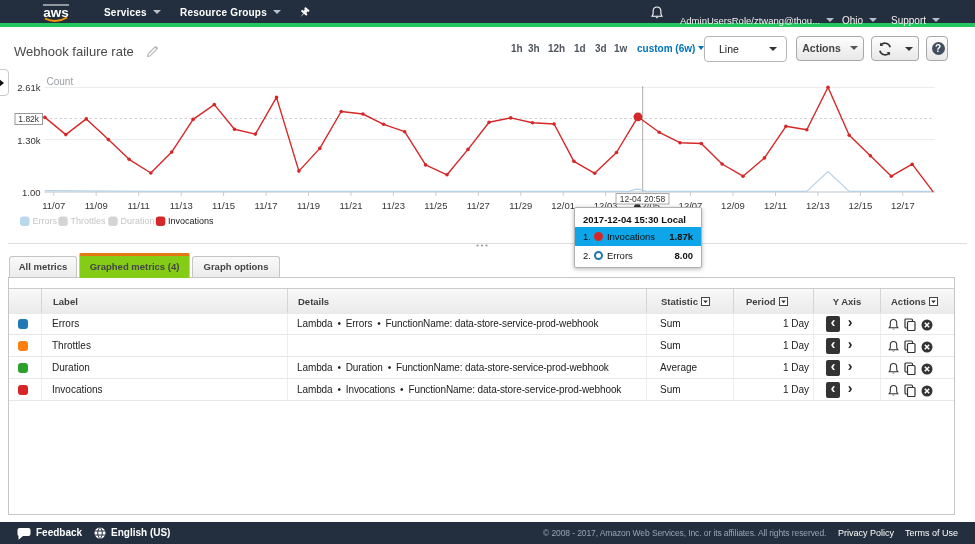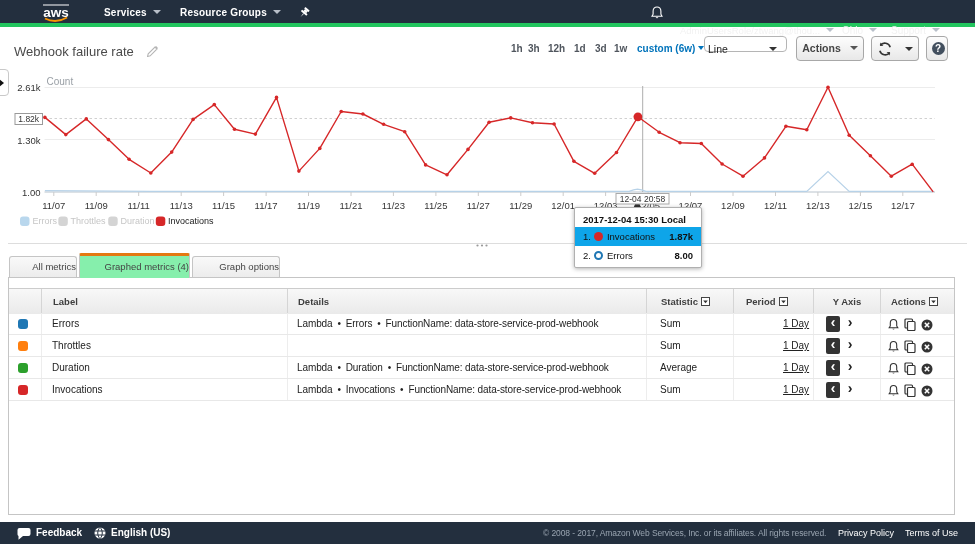--- a/index.html
+++ b/index.html
@@ -5,21 +5,21 @@
 * { margin:0; padding:0; box-sizing:border-box; }
 html,body { width:975px; height:544px; overflow:hidden; background:#fff;
   font-family:"Liberation Sans", sans-serif; }
 #page { position:relative; width:975px; height:544px; }
 
 #nav { position:absolute; left:0; top:0; width:975px; height:27px;
   background:#232f3e; border-bottom:4px solid #22c55e; }
 #nav .logo { position:absolute; left:42px; top:4px; width:28px; height:19px; }
 #nav .navtxt { position:absolute; top:0; height:25px; line-height:25px;
   color:#fff; font-size:10px; font-weight:bold; letter-spacing:0.2px; }
-#nav .navtxt2 { position:absolute; top:18px; height:25px; line-height:25px;
+#nav .navtxt2 { position:absolute; top:8px; height:25px; line-height:25px;
   color:#f2f2f2; font-size:10px; }
 .chev { display:inline-block; margin-left:6px; width:0; height:0;
   border-left:4px solid transparent; border-right:4px solid transparent;
   border-top:4px solid #b8bfc9; vertical-align:2px; }
 
 #titlerow { position:absolute; left:14px; top:44px; font-size:13px; color:#4a4a4a; }
 .trange { position:absolute; top:43px; font-size:10px; font-weight:bold; color:#50565e; }
 .trange.blue { color:#0073bb; }
 .btn { position:absolute; top:36px; height:25px; border:1px solid #a8a8a8;
   border-radius:4px; background:linear-gradient(#fdfdfd,#e8e8e8);
@@ -43,40 +43,40 @@
 #tooltip .row { position:relative; height:19px; line-height:19px; padding:0 8px; }
 #tooltip .row.hl { background:#0ea5e9; }
 #tooltip .dot { display:inline-block; width:9px; height:9px; border-radius:50%;
   background:#d62728; vertical-align:-1px; margin:0 4px 0 3px; }
 #tooltip .ring { display:inline-block; width:9px; height:9px; border-radius:50%;
   background:#fff; border:2.5px solid #1f77b4; vertical-align:-1px; margin:0 4px 0 3px; }
 #tooltip .val { position:absolute; right:8px; top:0; font-weight:bold; }
 
 .tab { position:absolute; height:21px; top:256px; background:linear-gradient(#f9f9f9,#ececec);
   border:1px solid #c5c5c5; border-bottom:none; border-radius:3px 3px 0 0;
-  font-size:9.5px; font-weight:normal; color:#444; text-align:right; line-height:20px; z-index:6;}
-#tab2 { top:253px; height:25px; background:#86efac; border-top:3px solid #e47911;
+  font-size:9.5px; font-weight:bold; color:#444; text-align:center; line-height:20px; z-index:6;}
+#tab2 { top:253px; height:25px; background:#84cc16; border-top:3px solid #e47911;
   line-height:21px; z-index:8; border-radius:2px 2px 0 0; }
 
 #panel { position:absolute; left:8px; top:277px; width:947px; height:238px;
   background:#fff; border:1px solid #c5c5c5; z-index:5; }
 #tabpatch { position:absolute; left:80px; top:276px; width:109px; height:3px; background:#fff; z-index:7; }
 .hcell { position:absolute; top:0; height:25px; background:linear-gradient(#f8f8f8,#eaeaea);
   border-right:1px solid #d5d5d5; font-size:9.5px; font-weight:bold; color:#3f3f3f;
   line-height:25px; }
 #thead { position:absolute; left:0; top:10px; width:945px; height:25px;
   border-top:1px solid #ccc; border-bottom:1px solid #c0c0c0; }
 .trow { position:absolute; left:0; width:945px; height:22px;
   border-bottom:1px solid #e8e8e8; font-size:10px; color:#222; line-height:21px; }
 .vline { position:absolute; top:0; width:1px; height:21px; background:#ededed; }
 .swatch { position:absolute; left:9px; top:6px; width:10px; height:10px; border-radius:3px; }
 .lab { position:absolute; left:43px; top:0; }
 .det { position:absolute; left:288px; top:0; letter-spacing:-0.1px; }
 .stat { position:absolute; left:651px; top:0; }
-.per { position:absolute; left:774px; top:0;text-decoration:underline; }
+.per { position:absolute; left:774px; top:0; }
 .ybtn { position:absolute; left:817px; top:3px; width:14px; height:16px;
   background:#333; border-radius:2px; color:#fff; text-align:center;
   line-height:13px; font-size:14px; font-weight:bold; }
 .ybtn2 { position:absolute; left:836px; top:3px; width:10px; height:16px;
   color:#222; text-align:center; line-height:13px; font-size:14px; font-weight:bold; }
 .acticons { position:absolute; left:879px; top:4px; }
 
 #footer { position:absolute; left:0; top:522px; width:975px; height:22px; background:#232f3e;
   font-size:11px; color:#fff; }
 #footer .b { font-weight:bold; position:absolute; top:5px; font-size:10px; }
@@ -116,21 +116,21 @@
    <path d="M0.5 10.5 L1.2 7.8 L8 1 L10 3 L3.2 9.8 Z M8.7 0.4 L10.6 2.3" stroke="#b5b5b5" stroke-width="1.1" fill="none"></path>
   </svg>
 </div>
 <span class="trange" style="left:503px;margin-left:8px;">1h</span>
 <span class="trange" style="left:528px;">3h</span>
 <span class="trange" style="left:548px;">12h</span>
 <span class="trange" style="left:574px;">1d</span>
 <span class="trange" style="left:595px;">3d</span>
 <span class="trange" style="left:614px;">1w</span>
 <span class="trange blue" style="left:637px;">custom (6w)<span class="chev" style="border-top-color:#0073bb;margin-left:3px;border-left-width:3.5px;border-right-width:3.5px;"></span></span>
-<div class="btn" style="left:704px;width:83px;height:16px;background:#fff;font-weight:normal;color:#222;text-align:left;line-height:24px;padding-left:3px;border-color:#b5b5b5;">Line
+<div class="btn" style="left:704px;width:83px;height:26px;background:#fff;font-weight:normal;color:#222;text-align:left;line-height:24px;padding-left:14px;border-color:#b5b5b5;">Line
   <span class="chev" style="border-top-color:#333;position:absolute;right:9px;top:10px;margin:0;"></span></div>
 <div class="btn" style="left:796px;width:68px;text-align:center;line-height:23px;">Actions
   <span class="chev" style="border-top-color:#555;"></span></div>
 <div class="btn" style="left:871px;width:28px;border-radius:4px 0 0 4px;">
   <svg style="position:absolute;left:6px;top:5px;" width="14" height="14" viewBox="0 0 14 14">
     <path d="M12.2 5.2 A5.6 5.6 0 0 0 2.3 3.4" stroke="#333" stroke-width="1.6" fill="none"></path>
     <path d="M2.3 0.6 L2.1 3.9 L5.4 3.7 Z" fill="#333"></path>
     <path d="M1.8 8.8 A5.6 5.6 0 0 0 11.7 10.6" stroke="#333" stroke-width="1.6" fill="none"></path>
     <path d="M11.7 13.4 L11.9 10.1 L8.6 10.3 Z" fill="#333"></path>
   </svg>

